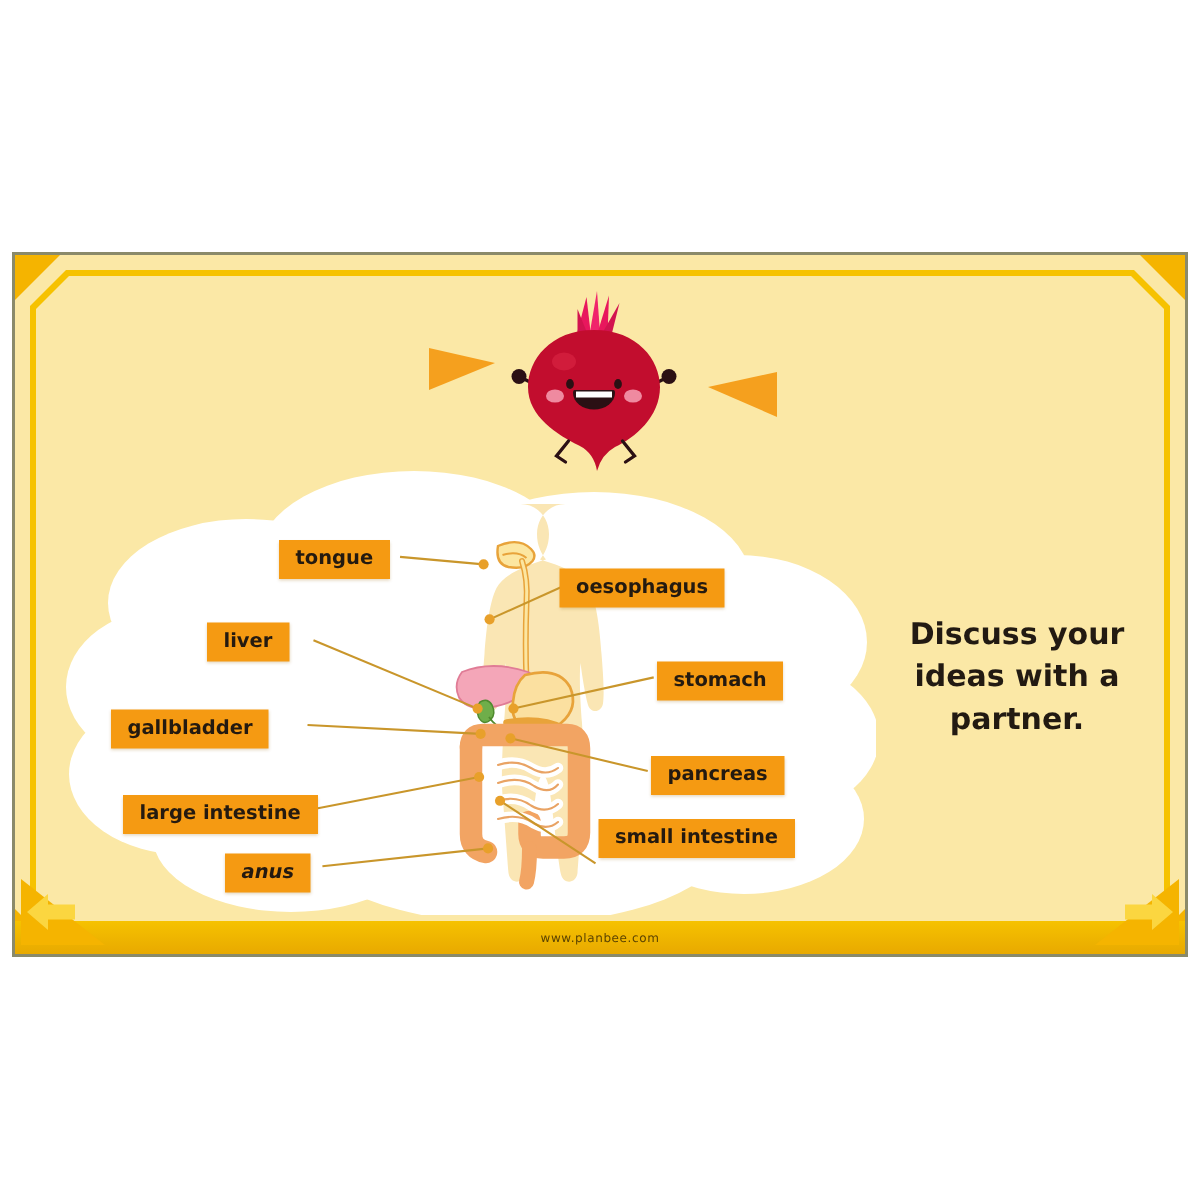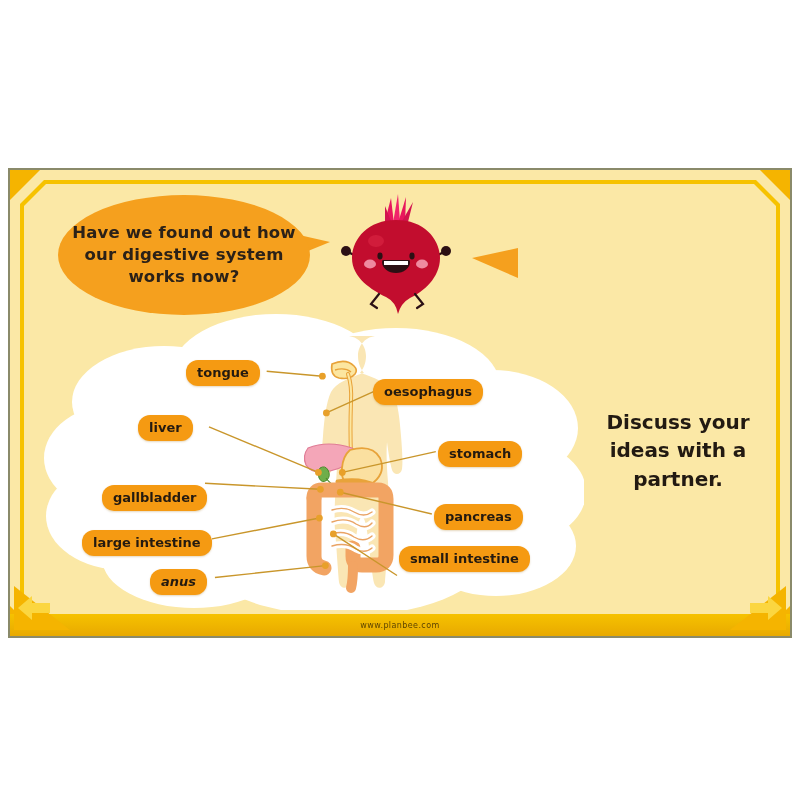--- a/index.html
+++ b/index.html
@@ -151,21 +151,21 @@
   }
 
   
   .label{
     position:absolute;
     z-index:18;
     background:#F59A12;
     color:#241a10;
     font-size:13px;
     font-weight:bold;
-    border-radius:12px;
+    border-radius:0;
     padding:5px 11px 6px;
     white-space:nowrap;
     box-shadow:0 1px 2px rgba(150,100,0,.25);
     cursor:pointer;
     text-align:center;
   }
 
   
   #connectors{
     position:absolute;
@@ -287,31 +287,30 @@
       <circle cx="325" cy="367" r="3.4"></circle>
       <circle cx="317" cy="399" r="3.4"></circle>
     </g>
   </svg>
 
   <div id="label-layer">
       <div class="label" style="left: 176px; top: 190px;">tongue</div>
       <div class="label" style="left: 363px; top: 209px;">oesophagus</div>
       <div class="label" style="left: 128px; top: 245px;">liver</div>
       <div class="label" style="left: 428px; top: 271px;">stomach</div>
-      <div class="label" style="left: 92px; top: 303px; margin-top: 12px;">gallbladder</div>
+      <div class="label" style="left: 64px; top: 303px;">gallbladder</div>
       <div class="label" style="left: 424px; top: 334px;">pancreas</div>
       <div class="label" style="left: 72px; top: 360px;">large intestine</div>
       <div class="label" style="left: 389px; top: 376px;">small intestine</div>
       <div class="label" style="left: 140px; top: 399px; font-style: italic;">anus</div>
     </div>
 
   <div id="tail-left" class="bubble-tail"></div>
   <div id="tail-right" class="bubble-tail"></div>
 
-  <div id="bubble-left" class="bubble">Have we found out how our digestive system works now?</div>
 
 
   <svg id="beetroot" viewBox="0 0 122 124">
 
     <g>
       <path d="M56 4 l3 26 l-9 -3 z" fill="#E8175D"></path>
       <path d="M63 0 l2 28 l-7 1 z" fill="#F0246B"></path>
       <path d="M71 3 l-1 27 l-7 -1 z" fill="#E8175D"></path>
       <path d="M78 8 l-6 24 l-6 -3 z" fill="#D2134F"></path>
       <path d="M50 12 l8 20 l-8 1 z" fill="#D2134F"></path>

